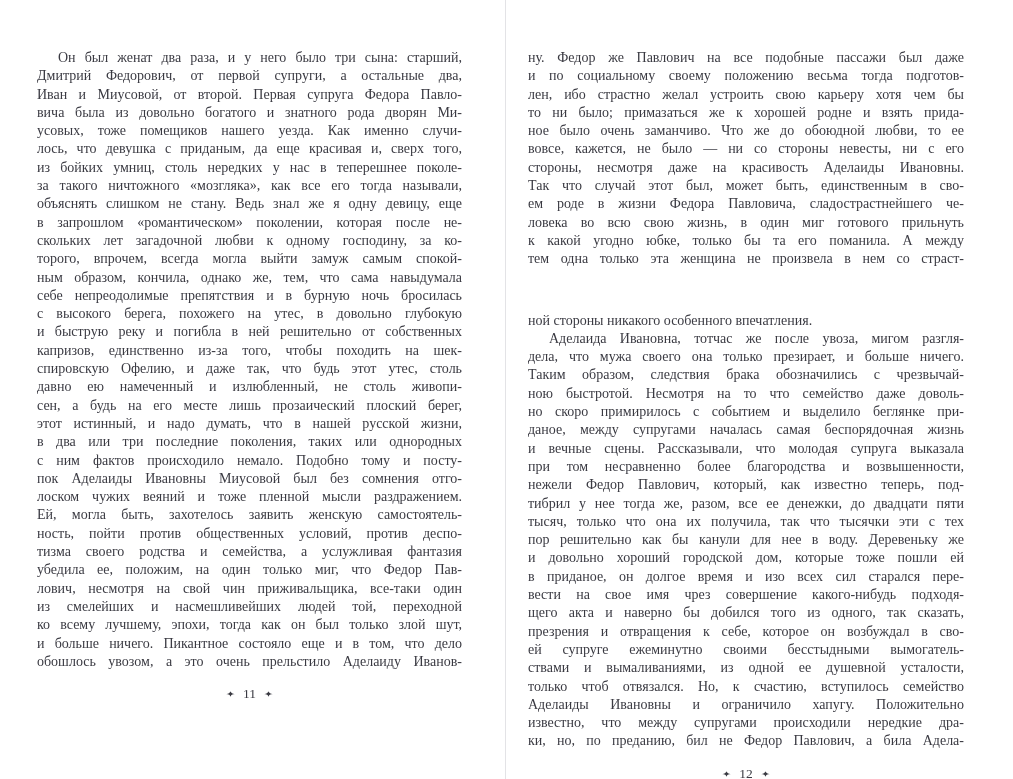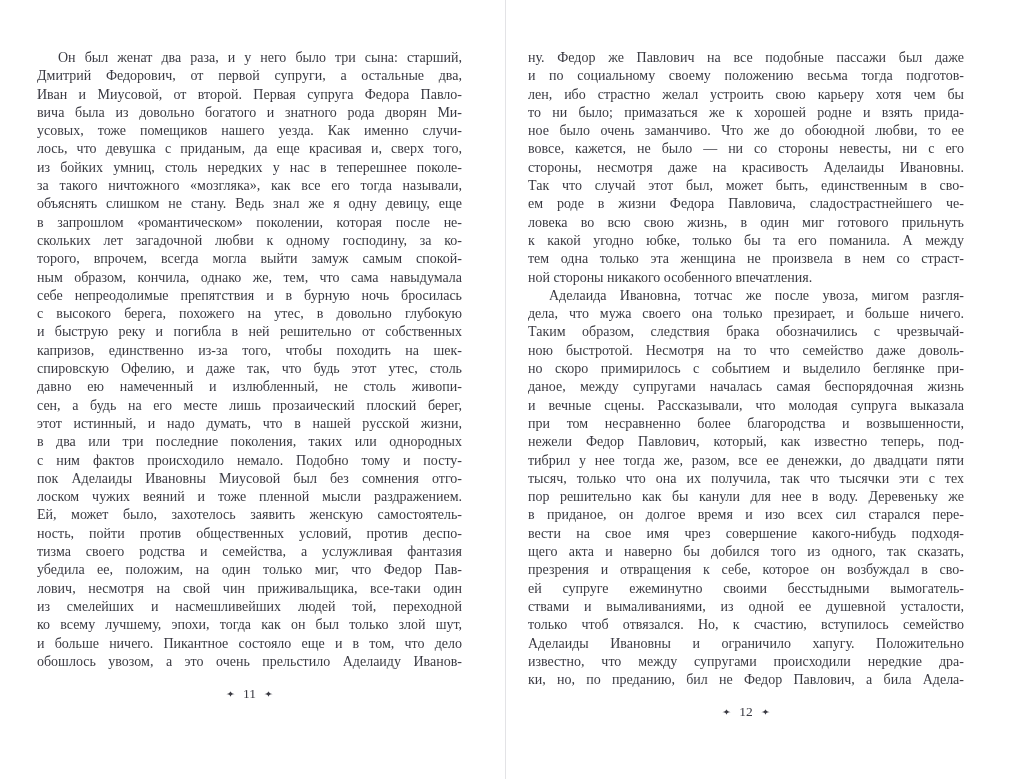--- a/index.html
+++ b/index.html
@@ -35,21 +35,21 @@
   .page-left  { left: 37px;  width: 425px; }
   .page-right { left: 528px; width: 436px; }
   .line {
     font-size: 14px;
     line-height: 18.3px;
     text-align: justify;
     text-align-last: justify;
     white-space: normal;
   }
   .line.indent { text-indent: 21px; }
-  .line.flush  { text-align-last: left; }
+  .line.flush  { text-align-last: left; margin-top: 43px; }
   .footer {
     margin-top: 15px;
     display: flex;
     align-items: center;
     justify-content: center;
     gap: 9px;
     font-size: 13.5px;
     color: #3a3a42;
   }
   .footer .orn {
@@ -86,21 +86,21 @@
         <div class="line">и быструю реку и погибла в ней решительно от собственных</div>
         <div class="line">капризов, единственно из-за того, чтобы походить на шек-</div>
         <div class="line">спировскую Офелию, и даже так, что будь этот утес, столь</div>
         <div class="line">давно ею намеченный и излюбленный, не столь живопи-</div>
         <div class="line">сен, а будь на его месте лишь прозаический плоский берег,</div>
         <div class="line">этот истинный, и надо думать, что в нашей русской жизни,</div>
         <div class="line">в два или три последние поколения, таких или однородных</div>
         <div class="line">с ним фактов происходило немало. Подобно тому и посту-</div>
         <div class="line">пок Аделаиды Ивановны Миусовой был без сомнения отго-</div>
         <div class="line">лоском чужих веяний и тоже пленной мысли раздражением.</div>
-        <div class="line">Ей, может было, захотелось заявить женскую самостоятель-</div>
+        <div class="line">Ей, могла быть, захотелось заявить женскую самостоятель-</div>
         <div class="line">ность, пойти против общественных условий, против деспо-</div>
         <div class="line">тизма своего родства и семейства, а услужливая фантазия</div>
         <div class="line">убедила ее, положим, на один только миг, что Федор Пав-</div>
         <div class="line">лович, несмотря на свой чин приживальщика, все-таки один</div>
         <div class="line">из смелейших и насмешливейших людей той, переходной</div>
         <div class="line">ко всему лучшему, эпохи, тогда как он был только злой шут,</div>
         <div class="line">и больше ничего. Пикантное состояло еще и в том, что дело</div>
         <div class="line">обошлось увозом, а это очень прельстило Аделаиду Иванов-</div>
       </div>
     <div class="footer">
@@ -130,20 +130,21 @@
         <div class="line">Таким образом, следствия брака обозначились с чрезвычай-</div>
         <div class="line">ною быстротой. Несмотря на то что семейство даже доволь-</div>
         <div class="line">но скоро примирилось с событием и выделило беглянке при-</div>
         <div class="line">даное, между супругами началась самая беспорядочная жизнь</div>
         <div class="line">и вечные сцены. Рассказывали, что молодая супруга выказала</div>
         <div class="line">при том несравненно более благородства и возвышенности,</div>
         <div class="line">нежели Федор Павлович, который, как известно теперь, под-</div>
         <div class="line">тибрил у нее тогда же, разом, все ее денежки, до двадцати пяти</div>
         <div class="line">тысяч, только что она их получила, так что тысячки эти с тех</div>
         <div class="line">пор решительно как бы канули для нее в воду. Деревеньку же</div>
+        <div class="line">и довольно хороший городской дом, которые тоже пошли ей</div>
         <div class="line">в приданое, он долгое время и изо всех сил старался пере-</div>
         <div class="line">вести на свое имя чрез совершение какого-нибудь подходя-</div>
         <div class="line">щего акта и наверно бы добился того из одного, так сказать,</div>
         <div class="line">презрения и отвращения к себе, которое он возбуждал в сво-</div>
         <div class="line">ей супруге ежеминутно своими бесстыдными вымогатель-</div>
         <div class="line">ствами и вымаливаниями, из одной ее душевной усталости,</div>
         <div class="line">только чтоб отвязался. Но, к счастию, вступилось семейство</div>
         <div class="line">Аделаиды Ивановны и ограничило хапугу. Положительно</div>
         <div class="line">известно, что между супругами происходили нередкие дра-</div>
         <div class="line">ки, но, по преданию, бил не Федор Павлович, а била Адела-</div>

